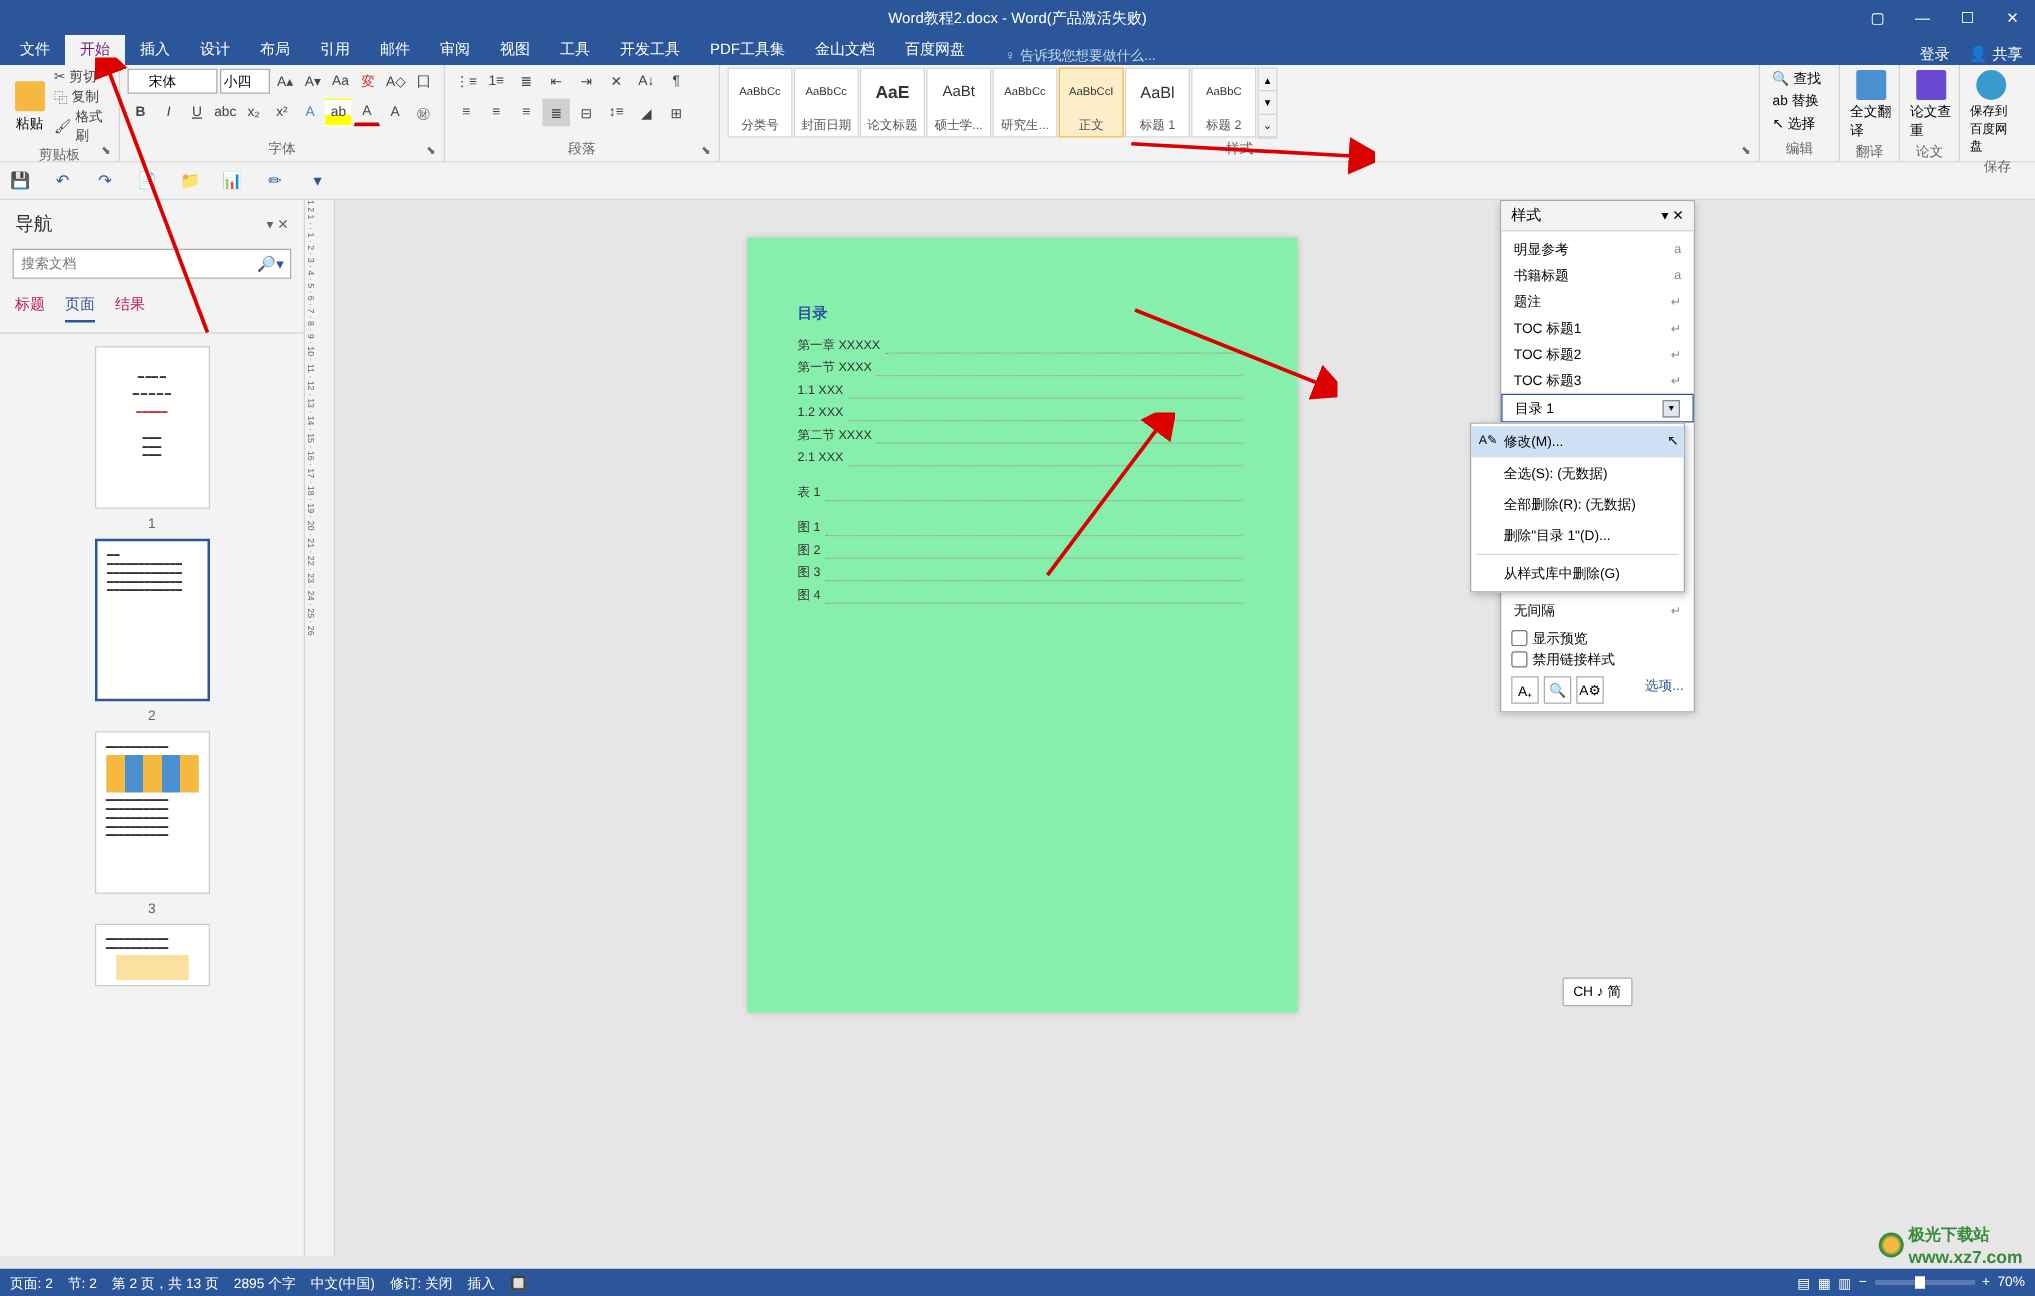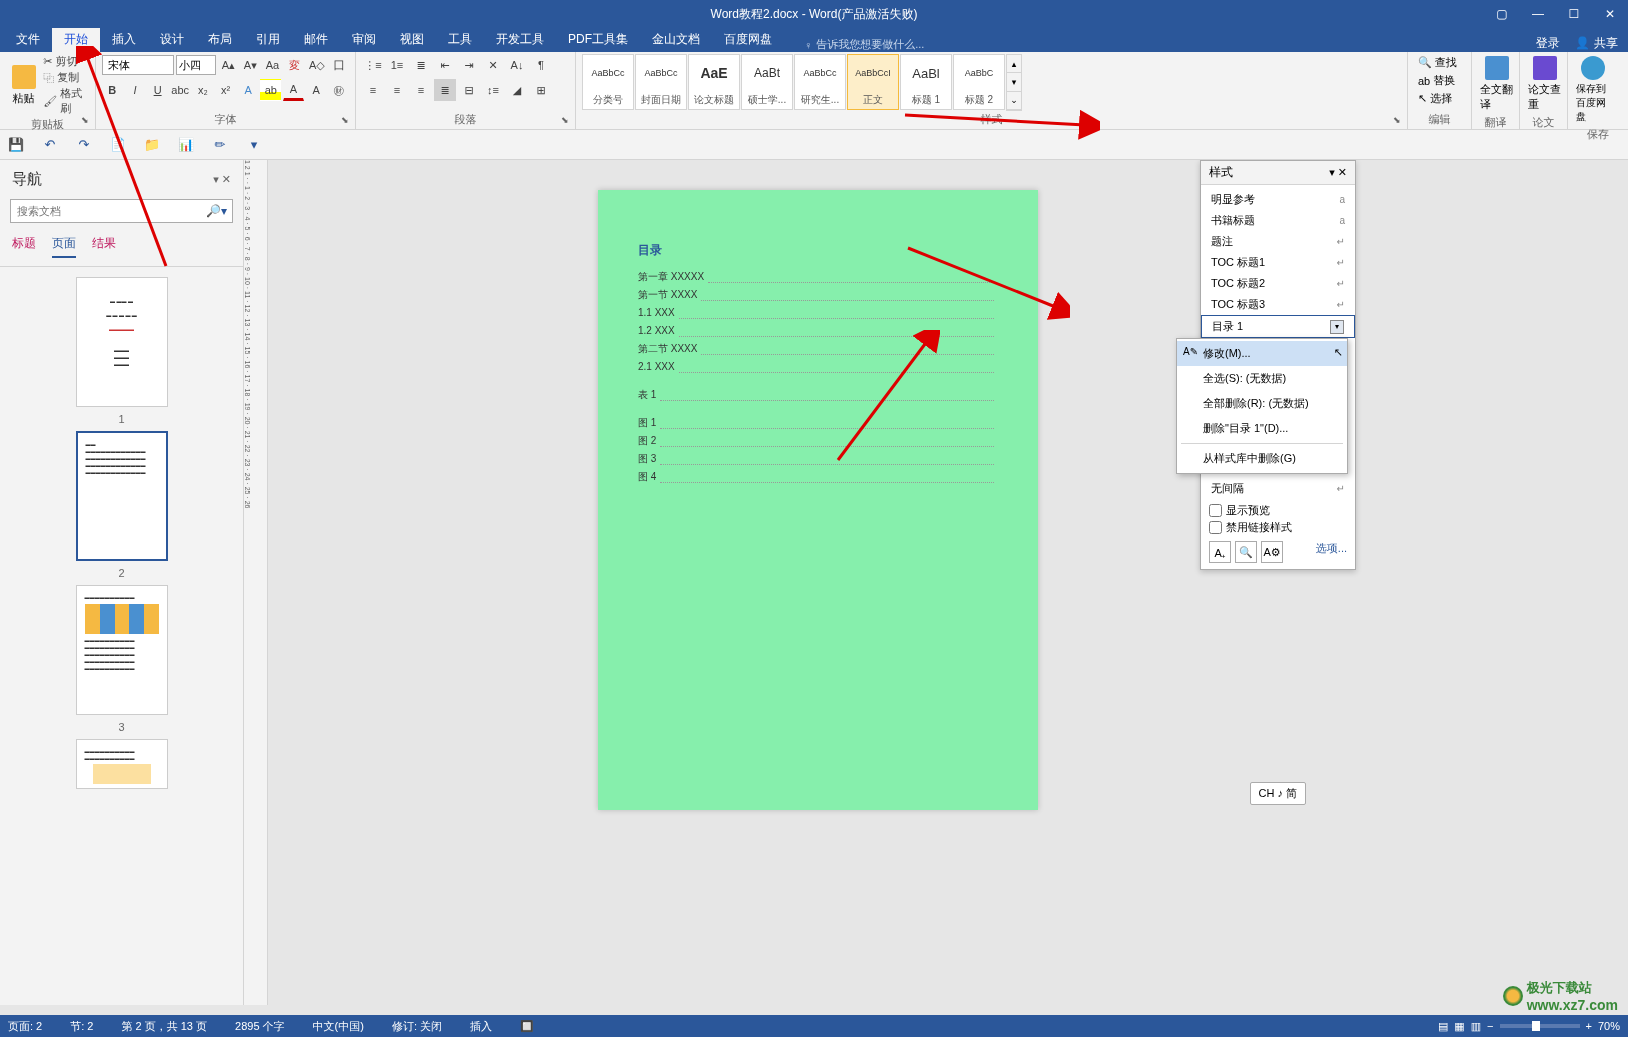--- a/index.html
+++ b/index.html
@@ -7,37 +7,37 @@
 
 
 .titlebar { height: 28px; background: #2b579a; display: flex; align-items: center; color: #fff; font-size: 12px; position: relative; }
 .titlebar-center { position: absolute; left: 50%; transform: translateX(-50%); }
 .titlebar-right { margin-left: auto; display: flex; gap: 0; }
 .tb-btn { width: 36px; height: 28px; display: flex; align-items: center; justify-content: center; font-size: 12px; }
 
 
 .menutabs { height: 24px; background: #2b579a; display: flex; align-items: flex-end; color: #fff; font-size: 12px; padding-left: 4px; }
 .mtab { padding: 4px 12px; cursor: pointer; }
-.mtab.active { background: #f3f3f3; color: #1d4ed8; }
+.mtab.active { background: #f3f3f3; color: #701a75; }
 .menutabs-right { margin-left: auto; display: flex; gap: 16px; padding-right: 10px; align-items: center; }
 .tellme { color: #c5d4ea; font-size: 11px; display: flex; align-items: center; gap: 4px; margin-left: 20px; }
 
 
 .ribbon { height: 78px; background: #f3f3f3; border-bottom: 1px solid #d4d4d4; display: flex; }
 .rgroup { border-right: 1px solid #d4d4d4; padding: 2px 6px; display: flex; flex-direction: column; position: relative; }
 .rgroup-content { flex: 1; display: flex; gap: 2px; }
 .rgroup-label { text-align: center; font-size: 11px; color: #666; height: 16px; line-height: 16px; }
 .rgroup-launcher { position: absolute; right: 2px; bottom: 2px; width: 12px; height: 12px; font-size: 9px; color: #666; }
 
 .big-btn { width: 38px; display: flex; flex-direction: column; align-items: center; justify-content: center; font-size: 11px; gap: 2px; padding: 2px; }
 .big-btn .ico { width: 24px; height: 24px; background: #4a8; border-radius: 2px; }
 .small-row { display: flex; gap: 2px; align-items: center; }
 .small-btn { width: 22px; height: 22px; display: flex; align-items: center; justify-content: center; font-size: 11px; color: #444; border: 1px solid transparent; }
 .mini-label { font-size: 11px; color: #444; display: flex; align-items: center; gap: 3px; }
-.font-combo { width: 72px; height: 20px; border: 1px solid #ababab; background: #fff; font-size: 11px; padding: 0 5px; }
+.font-combo { width: 72px; height: 20px; border: 1px solid #ababab; background: #fff; font-size: 11px; padding: 0 16px; }
 .size-combo { width: 40px; height: 20px; border: 1px solid #ababab; background: #fff; font-size: 11px; padding: 0 2px; }
 
 .style-gallery { display: flex; gap: 1px; flex: 1; }
 .style-item { width: 52px; height: 56px; border: 1px solid #d4d4d4; display: flex; flex-direction: column; align-items: center; justify-content: center; font-size: 10px; background: #fff; }
 .style-item.sel { border: 1px solid #f5ba3a; background: #fdeec9; }
 .style-preview { font-size: 9px; color: #333; flex: 1; display: flex; align-items: center; justify-content: center; }
 .style-name { font-size: 10px; color: #555; padding: 2px 0; }
 .style-scroll { width: 16px; display: flex; flex-direction: column; border: 1px solid #d4d4d4; }
 .style-scroll div { flex: 1; display: flex; align-items: center; justify-content: center; font-size: 9px; border-bottom: 1px solid #d4d4d4; }
 
@@ -93,21 +93,21 @@
 .sp-opts { color: #2b579a; margin-left: auto; }
 
 
 .ctx { position: absolute; right: 280px; top: 178px; width: 172px; background: #fff; border: 1px solid #ababab; box-shadow: 2px 2px 6px rgba(0,0,0,0.25); z-index: 30; font-size: 11px; padding: 2px 0; }
 .ctx-item { padding: 5px 10px 5px 26px; position: relative; }
 .ctx-item:hover, .ctx-item.hl { background: #cde0f5; }
 .ctx-item .ico { position: absolute; left: 6px; top: 5px; width: 14px; height: 14px; font-size: 10px; }
 .ctx-sep { height: 1px; background: #d4d4d4; margin: 2px 4px; }
 
 
-.statusbar { height: 22px; background: #2b579a; color: #fff; font-size: 11px; display: flex; align-items: center; padding: 0 8px; gap: 28px; position: absolute; bottom: 0; left: 0; right: 0; text-align: center; }
+.statusbar { height: 22px; background: #2b579a; color: #fff; font-size: 11px; display: flex; align-items: center; padding: 0 8px; gap: 12px; position: absolute; bottom: 0; left: 0; right: 0; text-align: center; }
 .statusbar .right { margin-left: auto; display: flex; gap: 6px; align-items: center; }
 .zoom-slider { width: 80px; height: 4px; background: #5a7ab0; position: relative; }
 .zoom-slider::after { content: ''; position: absolute; left: 40%; top: -3px; width: 8px; height: 10px; background: #fff; }
 
 
 .arrow { position: absolute; z-index: 50; pointer-events: none; }
 
 
 .ime { position: absolute; right: 322px; bottom: 200px; background: #fff; border: 1px solid #ababab; padding: 3px 8px; font-size: 11px; border-radius: 2px; z-index: 15; }
 

